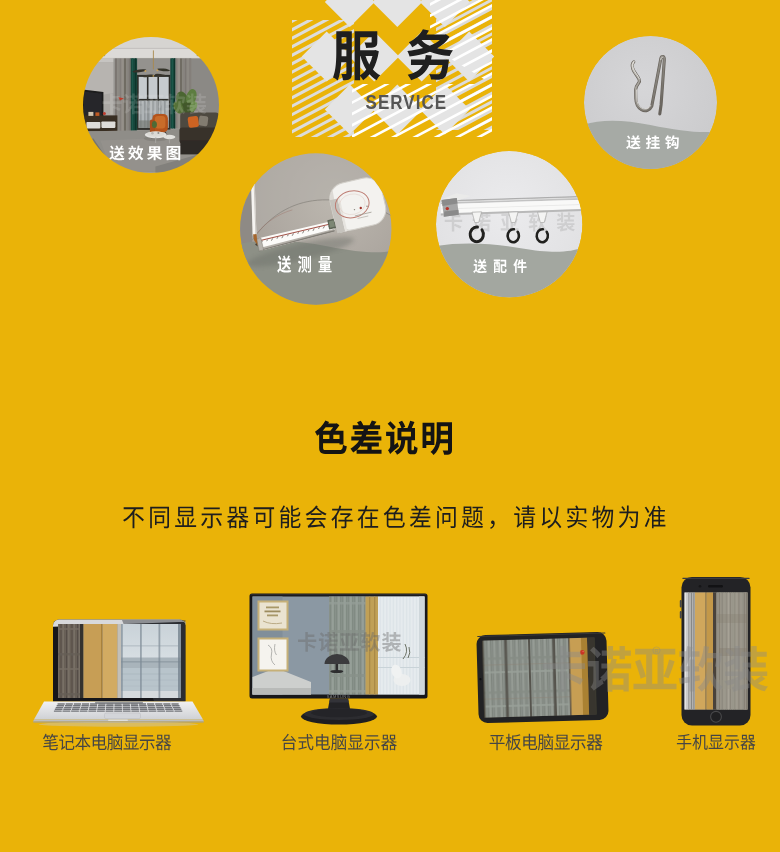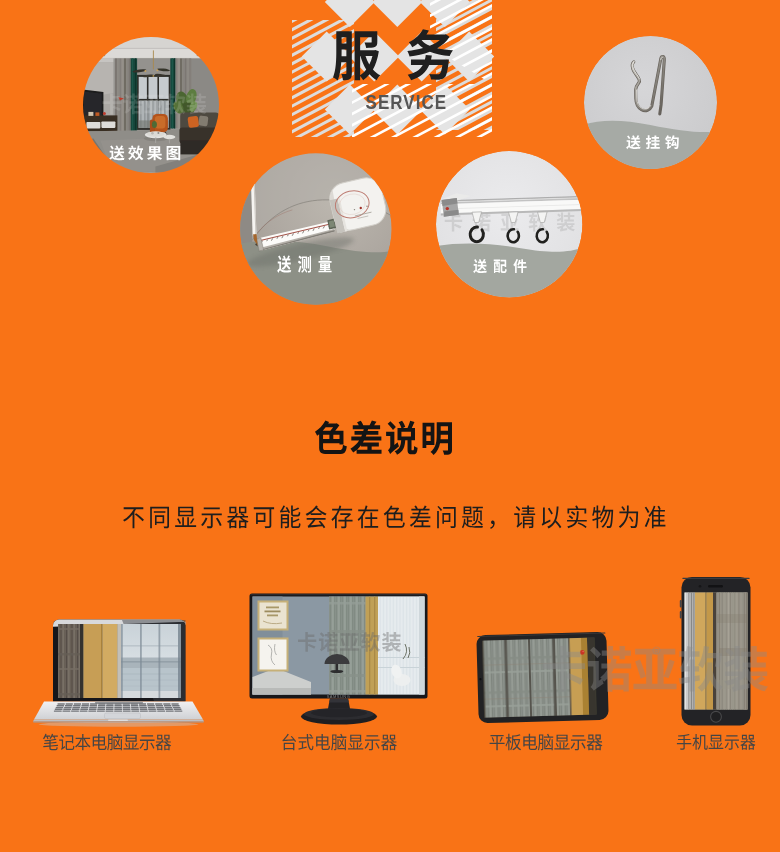--- a/index.html
+++ b/index.html
@@ -1,14 +1,14 @@
 <!DOCTYPE html>
 <html><head><meta charset="utf-8"><style>
 html,body{margin:0;padding:0;background:#fff}
-#page{position:relative;width:780px;height:852px;overflow:hidden;background:#f97316;font-family:"Liberation Sans",sans-serif}
+#page{position:relative;width:780px;height:852px;overflow:hidden;background:#eab308;font-family:"Liberation Sans",sans-serif}
 .abs{position:absolute}
 </style></head><body>
 <div id="page">
 <svg width="0" height="0" style="position:absolute">
       <defs>
         <path id="gB670d" d="M91 815V450C91 303 87 101 24 -36C51 -46 100 -74 121 -91C163 0 183 123 192 242H296V43C296 29 292 25 280 25C268 25 230 24 194 26C209 -4 223 -59 226 -90C292 -90 335 -87 367 -67C399 -48 407 -14 407 41V815ZM199 704H296V588H199ZM199 477H296V355H198L199 450ZM826 356C810 300 789 248 762 201C731 248 705 301 685 356ZM463 814V-90H576V-8C598 -29 624 -65 637 -88C685 -59 729 -23 768 20C810 -24 857 -61 910 -90C927 -61 960 -19 985 2C929 28 879 65 836 109C892 199 933 311 956 446L885 469L866 465H576V703H810V622C810 610 805 607 789 606C774 605 714 605 664 608C678 580 694 538 699 507C775 507 833 507 873 523C914 538 925 567 925 620V814ZM582 356C612 264 650 180 699 108C663 65 621 30 576 4V356Z"></path>
         <path id="gB52a1" d="M418 378C414 347 408 319 401 293H117V190H357C298 96 198 41 51 11C73 -12 109 -63 121 -88C302 -38 420 44 488 190H757C742 97 724 47 703 31C690 21 676 20 655 20C625 20 553 21 487 27C507 -1 523 -45 525 -76C590 -79 655 -80 692 -77C738 -75 770 -67 798 -40C837 -7 861 73 883 245C887 260 889 293 889 293H525C532 317 537 342 542 368ZM704 654C649 611 579 575 500 546C432 572 376 606 335 649L341 654ZM360 851C310 765 216 675 73 611C96 591 130 546 143 518C185 540 223 563 258 587C289 556 324 528 363 504C261 478 152 461 43 452C61 425 81 377 89 348C231 364 373 392 501 437C616 394 752 370 905 359C920 390 948 438 972 464C856 469 747 481 652 501C756 555 842 624 901 712L827 759L808 754H433C451 777 467 801 482 826Z"></path>
         <path id="gB9001" d="M68 788C114 727 171 644 196 591L299 654C272 706 212 786 164 844ZM408 808C430 769 458 718 476 679H353V570H563V461H318V352H548C525 280 465 205 315 150C343 128 381 86 398 60C526 118 600 190 641 266C716 197 795 123 838 73L922 157C873 208 784 284 705 352H951V461H687V570H917V679H808C835 720 865 768 891 814L770 850C751 798 719 731 688 679H538L593 703C575 741 537 803 508 848ZM268 518H41V407H153V136C107 118 54 77 4 22L89 -97C124 -37 167 32 196 32C219 32 254 -1 301 -27C375 -68 462 -80 594 -80C701 -80 872 -73 944 -68C946 -33 967 29 982 64C877 48 708 38 599 38C483 38 388 44 319 84C299 95 282 106 268 116Z"></path>
         <path id="gB6548" d="M193 817C213 785 234 744 245 711H46V604H392L317 564C348 524 381 473 405 428L310 445C302 409 291 374 279 340L211 410L137 355C180 419 223 499 253 571L151 603C119 522 68 435 18 378C42 360 82 322 100 302L128 341C161 307 195 269 229 230C179 141 111 69 25 18C48 -2 90 -47 105 -70C184 -17 251 53 304 138C340 91 371 46 391 9L487 84C459 131 414 190 363 249C384 297 402 348 417 403C424 388 430 374 434 362L480 388C503 364 538 318 550 295C565 314 579 335 592 357C612 293 636 234 664 179C607 99 531 38 429 -6C454 -27 497 -73 512 -95C599 -51 670 5 727 74C774 7 829 -49 895 -91C914 -61 951 -17 978 5C906 46 846 106 796 178C853 283 889 410 912 564H960V675H712C724 726 734 779 743 833L631 851C610 700 574 554 514 449C489 498 449 557 411 604H525V711H291L358 737C347 770 321 817 296 853ZM681 564H797C783 462 761 373 729 296C700 360 676 429 659 500Z"></path>
         <path id="gB679c" d="M152 803V383H439V323H54V214H351C266 138 142 72 23 37C50 12 86 -34 105 -63C225 -19 347 59 439 151V-90H566V156C659 66 781 -12 897 -57C915 -26 951 20 978 45C864 79 742 142 654 214H949V323H566V383H856V803ZM277 547H439V483H277ZM566 547H725V483H566ZM277 703H439V640H277ZM566 703H725V640H566Z"></path>

